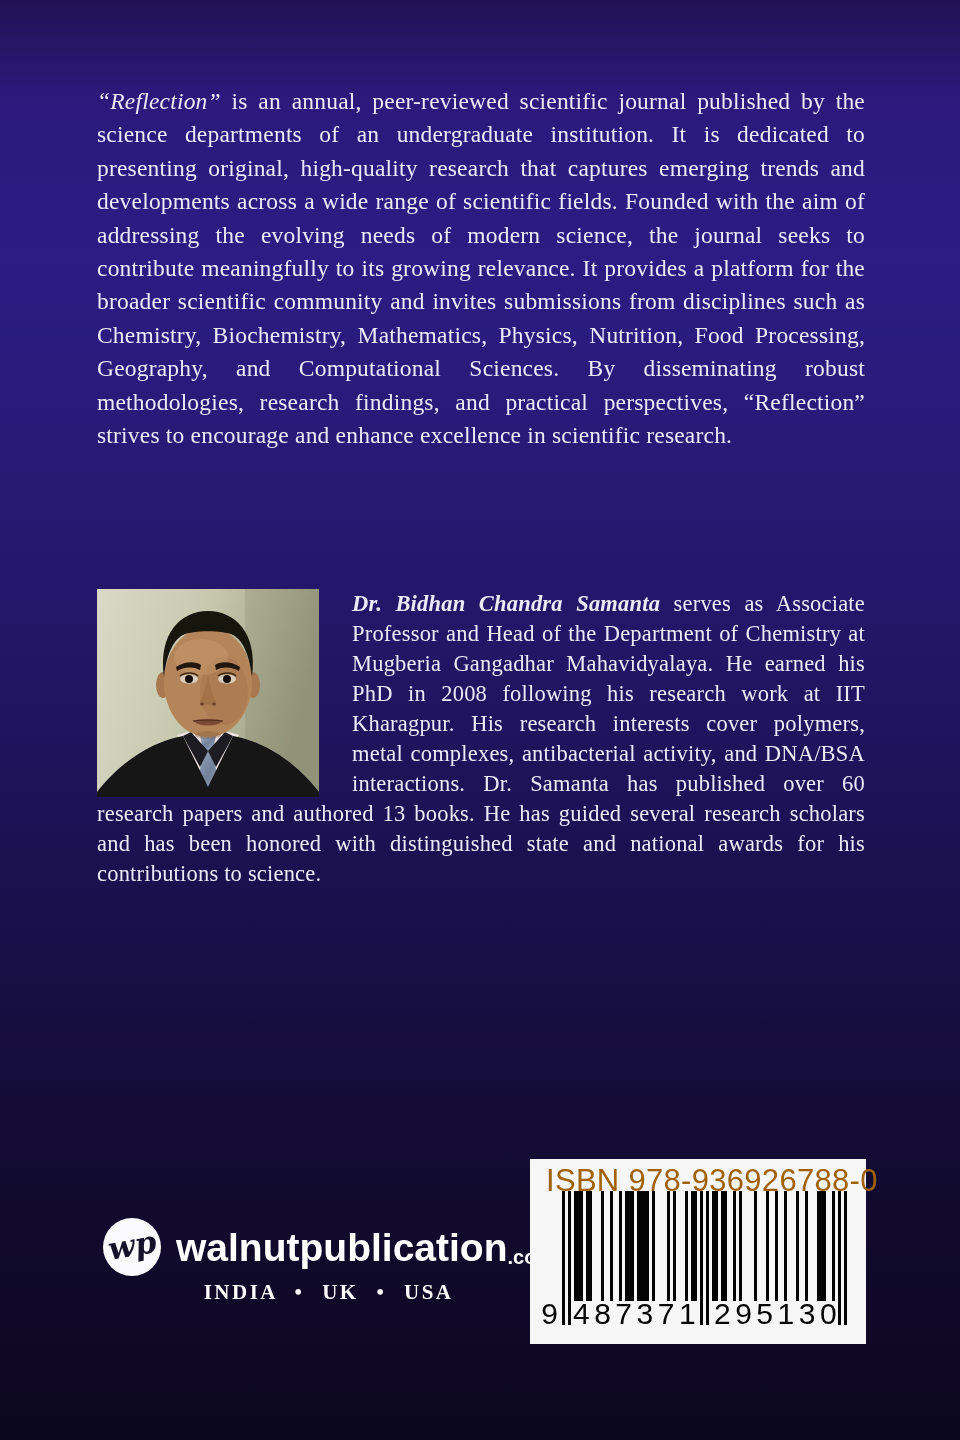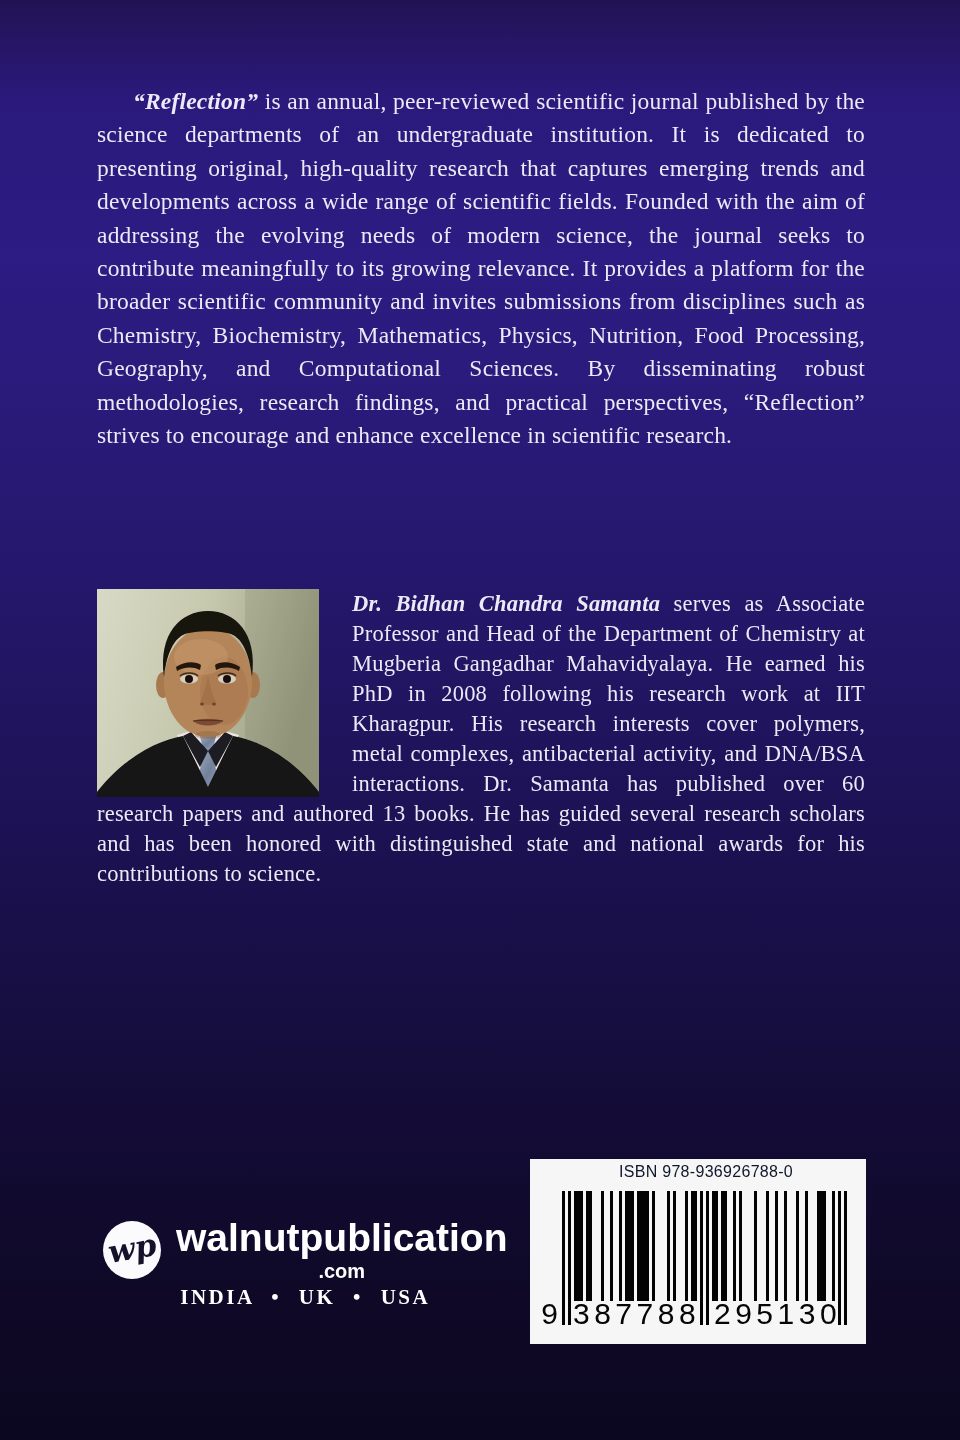--- a/index.html
+++ b/index.html
@@ -9,59 +9,59 @@
     background:linear-gradient(180deg,
       #221254 0%, #2b1a7c 7%, #2c1c83 18%, #291a78 30%,
       #231667 44%, #1b1150 60%, #140c38 76%, #0f0927 90%, #0c0720 100%);
   }
   
   .intro {
     position:absolute; left:97px; top:85px; width:768px; margin:0;
     font-size:23.5px; line-height:33.4px; text-align:justify;
     letter-spacing:0.2px;
   }
-  .intro .lead { font-weight:bold; font-style:italic;margin-left:36px; }
+  .intro .lead { font-weight:normal; font-style:italic; }
   
   .bio { position:absolute; left:97px; top:589px; width:768px; }
   .photo { float:left; width:222px; height:208px; margin-right:33px; margin-bottom:0; }
   .photo svg { display:block; }
   .bio-text { margin:0; font-size:22.5px; line-height:30px; text-align:justify; letter-spacing:0.2px; }
   .bio-text .name { font-weight:bold; font-style:italic; }
   
   .publisher { position:absolute; left:103px; top:1218px; display:flex; flex-direction:column; align-items:center; }
   .logo-row { display:flex; align-items:center; gap:15px; }
   .logo-circle {
     width:58px; height:58px; border-radius:50%; background:#fbfbfd;
     display:flex; align-items:center; justify-content:center; flex:0 0 auto;
   }
   .logo-circle span {
     font-family:"DejaVu Serif", serif; font-style:italic; font-weight:bold;
     font-size:31px; color:#15112b; transform:rotate(-10deg); margin-top:-4px;
   }
-  .logo-name-wrap { display:flex; flex-direction:column; align-items:center; }
+  .logo-name-wrap { display:flex; flex-direction:row; align-items:flex-end; }
   .logo-name {
     font-family:"Liberation Sans", sans-serif; font-weight:bold; font-size:39px;
     color:#ffffff; line-height:1; letter-spacing:0px;
   }
   .logo-tld {
     font-family:"Liberation Sans", sans-serif; font-weight:bold; font-size:20px;
     color:#ffffff; line-height:1; margin-top:4px;
   }
   .countries {
     margin-top:4px; font-family:"Liberation Serif", serif; font-weight:bold;
     font-size:21px; color:#ffffff; letter-spacing:2.5px; word-spacing:10px;
   }
   
   .barcode-box {
     position:absolute; left:530px; top:1159px; width:336px; height:185px;
     background:#f6f6f6;
   }
   .isbn-label {
     position:absolute; top:4px; left:16px; right:0; text-align:center;
-    font-family:"Liberation Sans", sans-serif; font-size:16px; color:#0f172a;
+    font-family:"Liberation Sans", sans-serif; font-size:31px; color:#a16207;
     letter-spacing:0.3px; white-space:nowrap;
   }
   .bars { position:absolute; left:0; top:30px; }
   .barcode-digits {
     position:absolute; left:0; top:138px; width:336px; height:40px;
     font-family:"Liberation Sans", sans-serif; font-size:30px; color:#050505;
   }
   .barcode-digits .d1 { position:absolute; left:2px; width:26px; text-align:right; }
   .barcode-digits .d2 { position:absolute; left:43px; width:122px; text-align:center; letter-spacing:4.5px; }
   .barcode-digits .d3 { position:absolute; left:184px; width:122px; text-align:center; letter-spacing:4.5px; }
@@ -193,18 +193,18 @@
         <rect x="275" y="2" width="3" height="110" fill="#030303"></rect>
         <rect x="287" y="2" width="3" height="110" fill="#030303"></rect>
         <rect x="290" y="2" width="3" height="110" fill="#030303"></rect>
         <rect x="293" y="2" width="3" height="110" fill="#030303"></rect>
         <rect x="302" y="2" width="3" height="110" fill="#030303"></rect>
         <rect x="308" y="2" width="3" height="134" fill="#030303"></rect>
         <rect x="314" y="2" width="3" height="134" fill="#030303"></rect>
       </svg>
     <div class="barcode-digits">
       <span class="d1">9</span>
-      <span class="d2">387788</span>
+      <span class="d2">487371</span>
       <span class="d3">295130</span>
     </div>
   </div>
 
 </div>
 
 </body></html>

